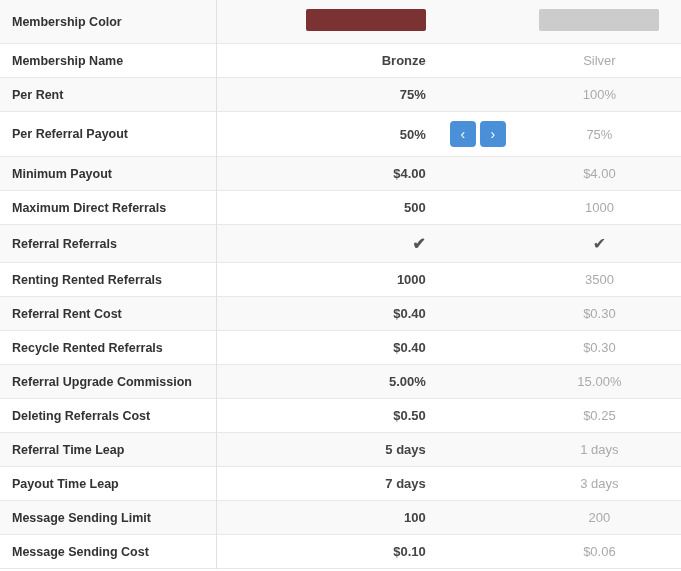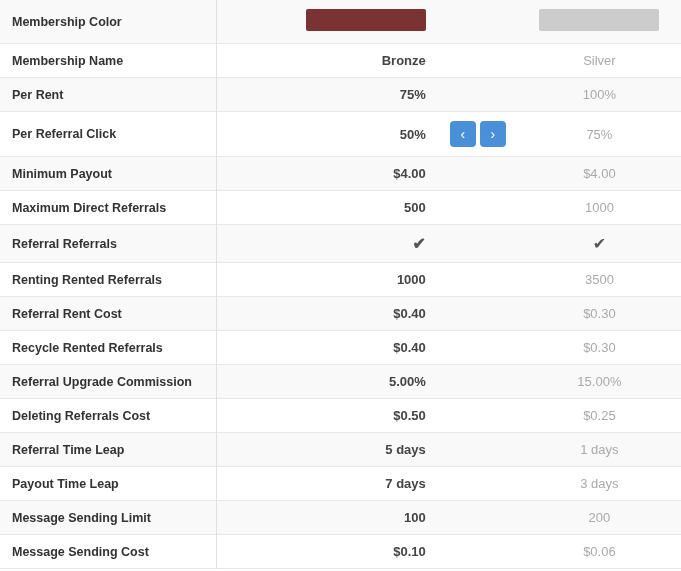--- a/index.html
+++ b/index.html
@@ -117,21 +117,21 @@
           <td class="nav-cell"></td>
           <td class="silver-value">Silver</td>
         </tr>
         <tr>
           <td class="label-cell">Per Rent</td>
           <td class="value-cell">75%</td>
           <td class="nav-cell"></td>
           <td class="silver-value">100%</td>
         </tr>
         <tr>
-          <td class="label-cell">Per Referral Click</td>
+          <td class="label-cell">Per Referral Payout</td>
           <td class="value-cell">50%</td>
           <td class="nav-cell">
             <div class="nav-buttons">
               <button class="nav-btn">‹</button>
               <button class="nav-btn">›</button>
             </div>
           </td>
           <td class="silver-value">75%</td>
         </tr>
         <tr>

